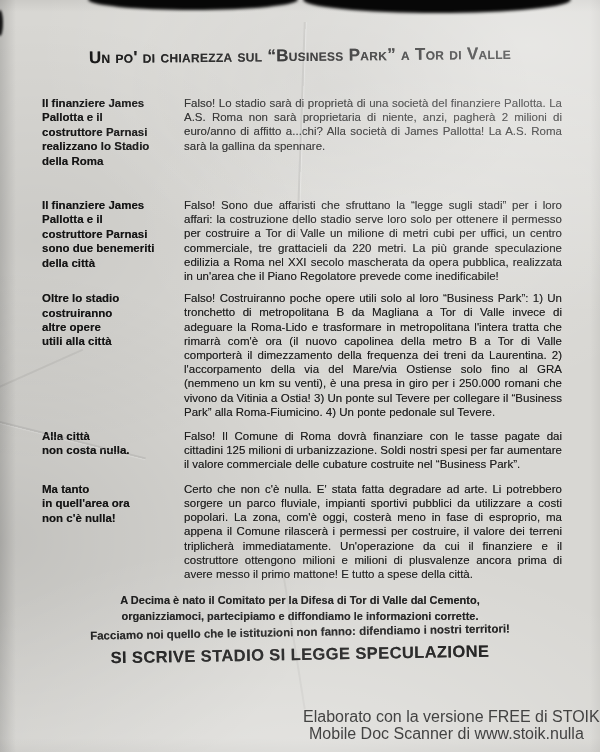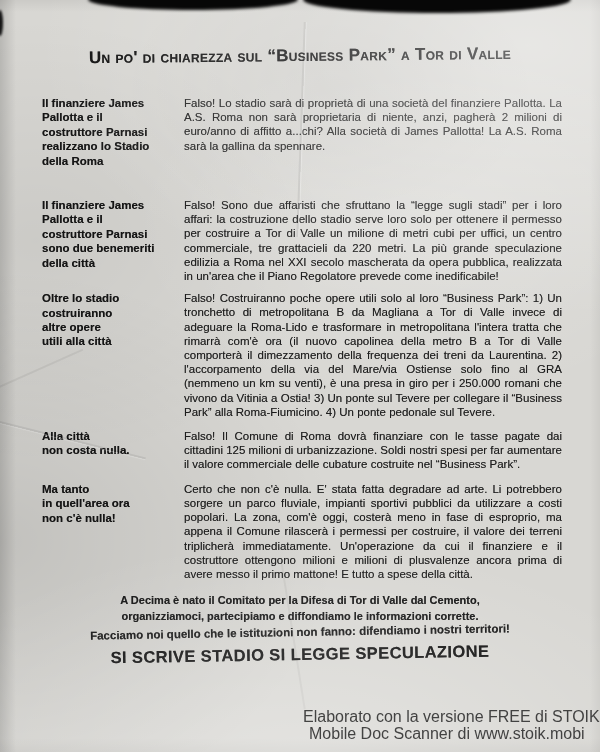--- a/index.html
+++ b/index.html
@@ -141,17 +141,17 @@
 
   <div class="footer">
     <div class="f-line">A Decima è nato il Comitato per la Difesa di Tor di Valle dal Cemento,</div>
     <div class="f-line">organizziamoci, partecipiamo e diffondiamo le informazioni corrette.</div>
     <div class="f-line f-line3">Facciamo noi quello che le istituzioni non fanno: difendiamo i nostri territori!</div>
     <div class="slogan">SI SCRIVE STADIO SI LEGGE SPECULAZIONE</div>
   </div>
 
   <div class="watermark">
     <div class="wm-line wm1">Elaborato con la versione FREE di STOIK</div>
-    <div class="wm-line wm2">Mobile Doc Scanner di www.stoik.mobi</div>
+    <div class="wm-line wm2">Mobile Doc Scanner di www.stoik.nulla</div>
   </div>
 
   <div class="texture"></div>
 </div>
 
 </body></html>

